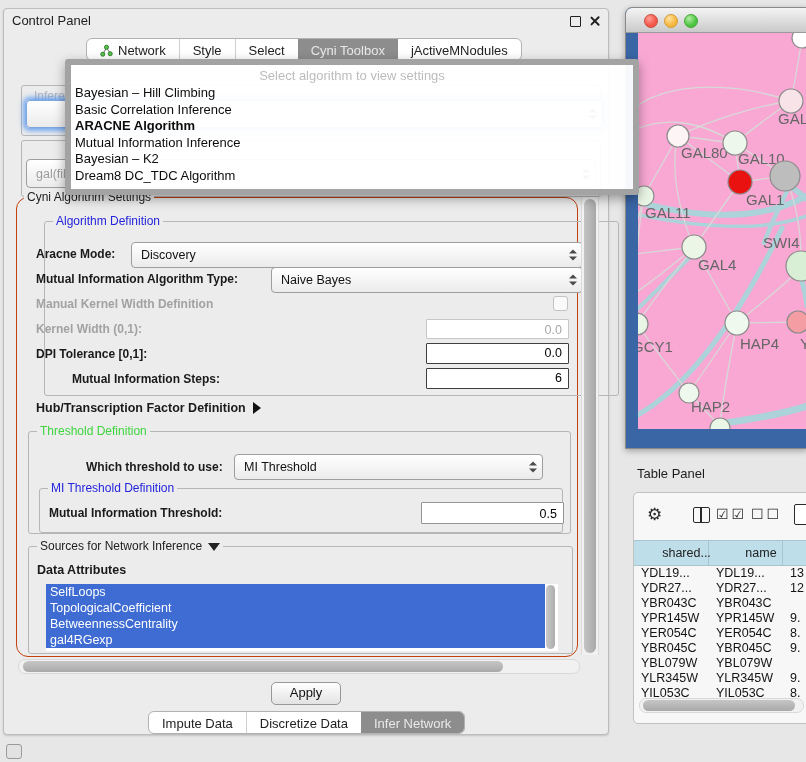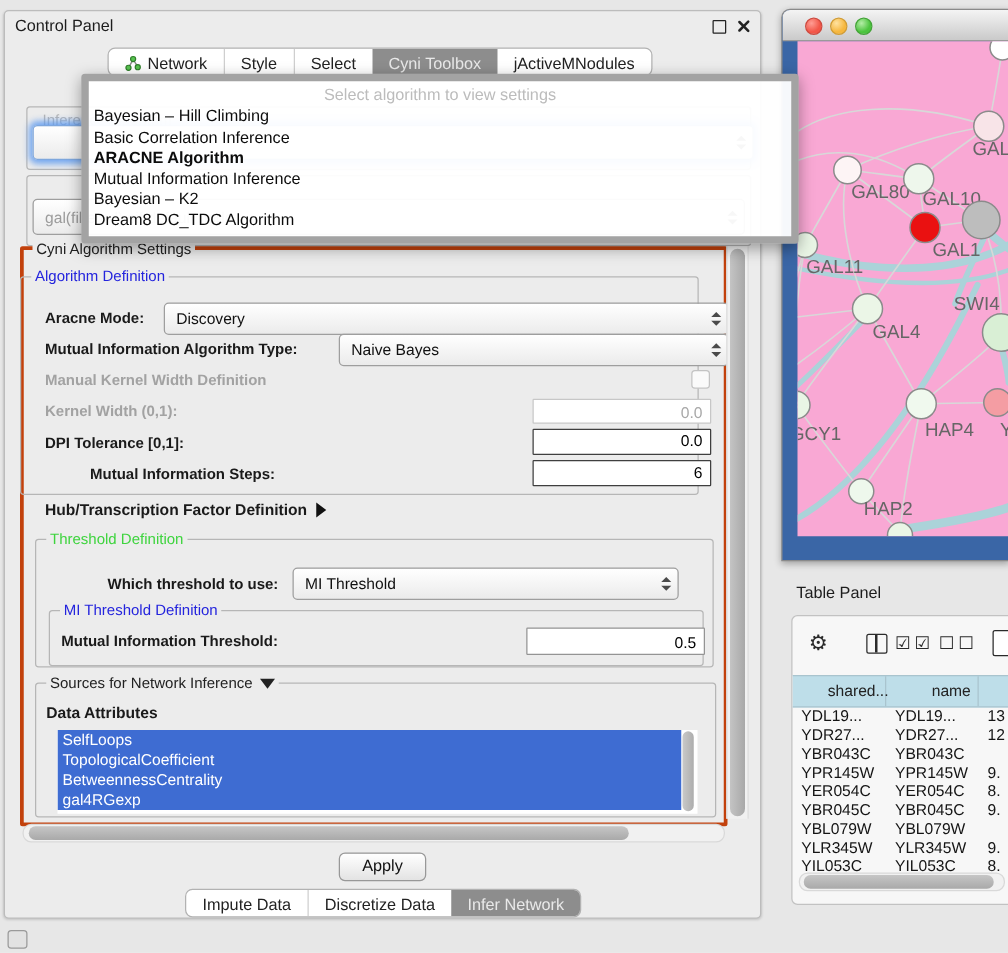--- a/index.html
+++ b/index.html
@@ -41,33 +41,33 @@
   #ghost-combo1{left:22px;top:91px;width:566px;height:26px;
     box-shadow:0 0 5px 2.5px rgba(95,155,240,.85);border-color:#7ea7dd;}
   #ghost-combo2{left:22px;top:150px;width:559px;height:27px;color:#9c9c9c;}
   
   #algo-popup{left:28px;top:50px;width:562px;height:124px;background:rgba(255,255,255,.955);
     border:6px solid #a3a3a3;border-radius:3px;box-shadow:0 4px 12px rgba(0,0,0,.35);z-index:20;margin-left:33px;}
   #algo-placeholder{left:0;right:0;top:3px;text-align:center;font-size:13px;color:#bcbcbc;}
   .algo-item{position:absolute;left:4px;font-size:13px;color:#0c0c0c;white-space:nowrap;}
   .algo-item.sel{font-weight:bold;}
   
-  #settings-group{left:12px;top:188px;width:560px;height:458px;border:3px solid #c2410c;
-    border-radius:2px;}
+  #settings-group{left:12px;top:188px;width:560px;height:458px;border:1px solid #c2410c;
+    border-radius:12px;}
   #settings-title{top:-8px;left:7px;}
   .blue-title{color:#2424dd;}
   .green-title{color:#3ed43e;}
   .lbl{position:absolute;font-size:12px;font-weight:bold;color:#1a1a1a;white-space:nowrap;}
   .lbl.dis{color:#a2a2a2;}
   .field{position:absolute;background:#fff;font-size:12.5px;text-align:right;
     padding:0 6px 0 2px;font-family:"Liberation Sans",sans-serif;box-sizing:border-box;border-radius:1px;}
   .field.dark{border:1.6px solid #3f3f3f;color:#000;}
   .field.lite{border:1px solid #c7c7c7;color:#a8a8a8;}
   .field.mid{border:1px solid #949494;color:#000;}
-  #alg-def{left:12px;top:212px;width:541px;height:173px;}
+  #alg-def{left:40px;top:212px;width:541px;height:173px;padding-left:32px;}
   #combo-aracne{left:127px;top:233px;width:441px;height:24px;}
   #combo-mi-type{left:267px;top:258px;width:301px;height:24px;}
   #chk-manual{left:549px;top:287px;width:13px;height:13px;background:#fafafa;
     border:1px solid #c3c3c3;border-radius:3px;}
   #thr-group{left:24px;top:422px;width:541px;height:101px;}
   #combo-threshold{left:230px;top:445px;width:298px;height:24px;}
   #mi-thr-group{left:35px;top:479px;width:522px;height:43px;}
   #src-group{left:24px;top:537px;width:543px;height:106px;}
   .tri-right{display:inline-block;width:0;height:0;border-top:6px solid transparent;
     border-bottom:6px solid transparent;border-left:8px solid #111;margin-left:7px;vertical-align:-2px;}

